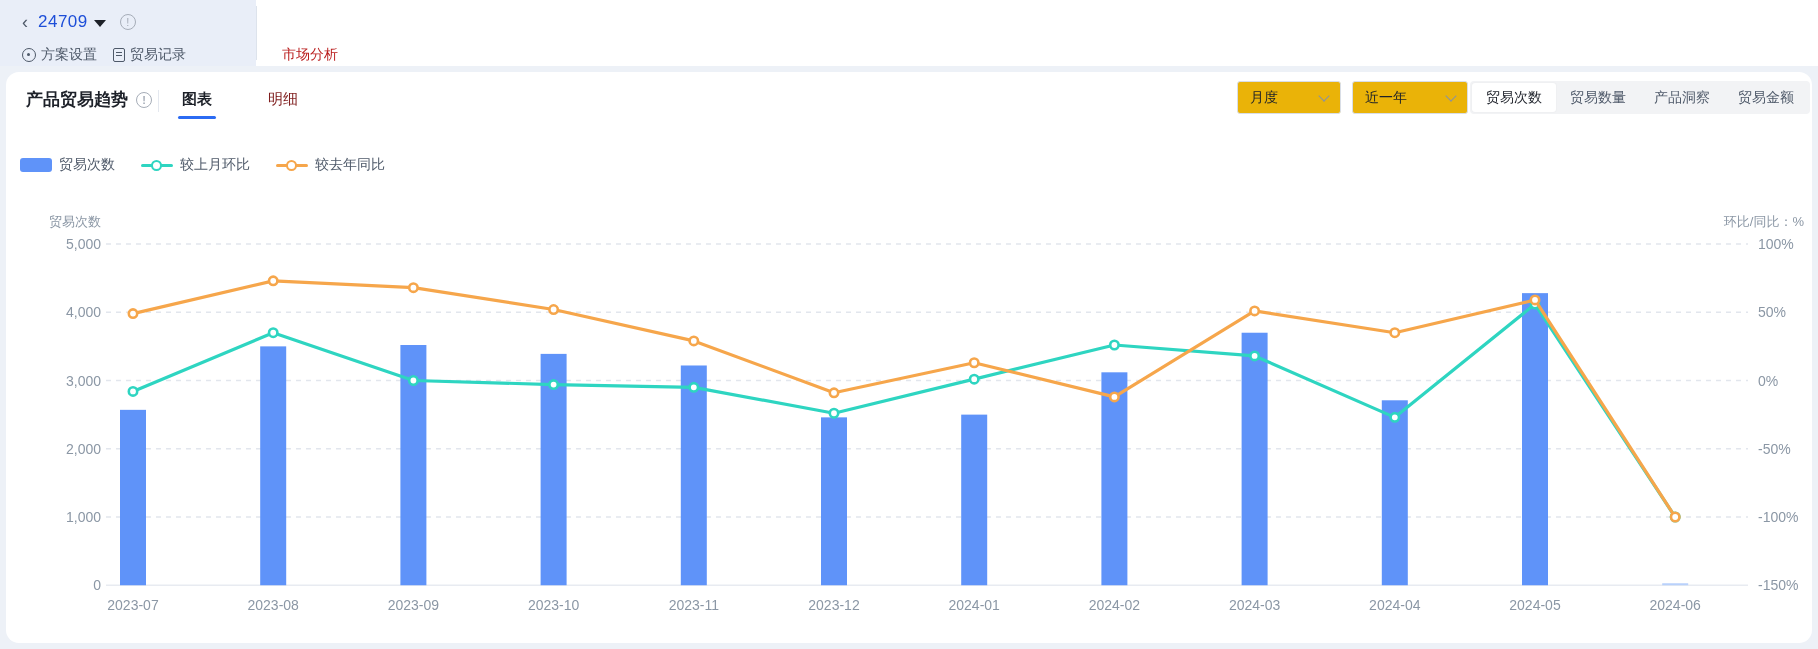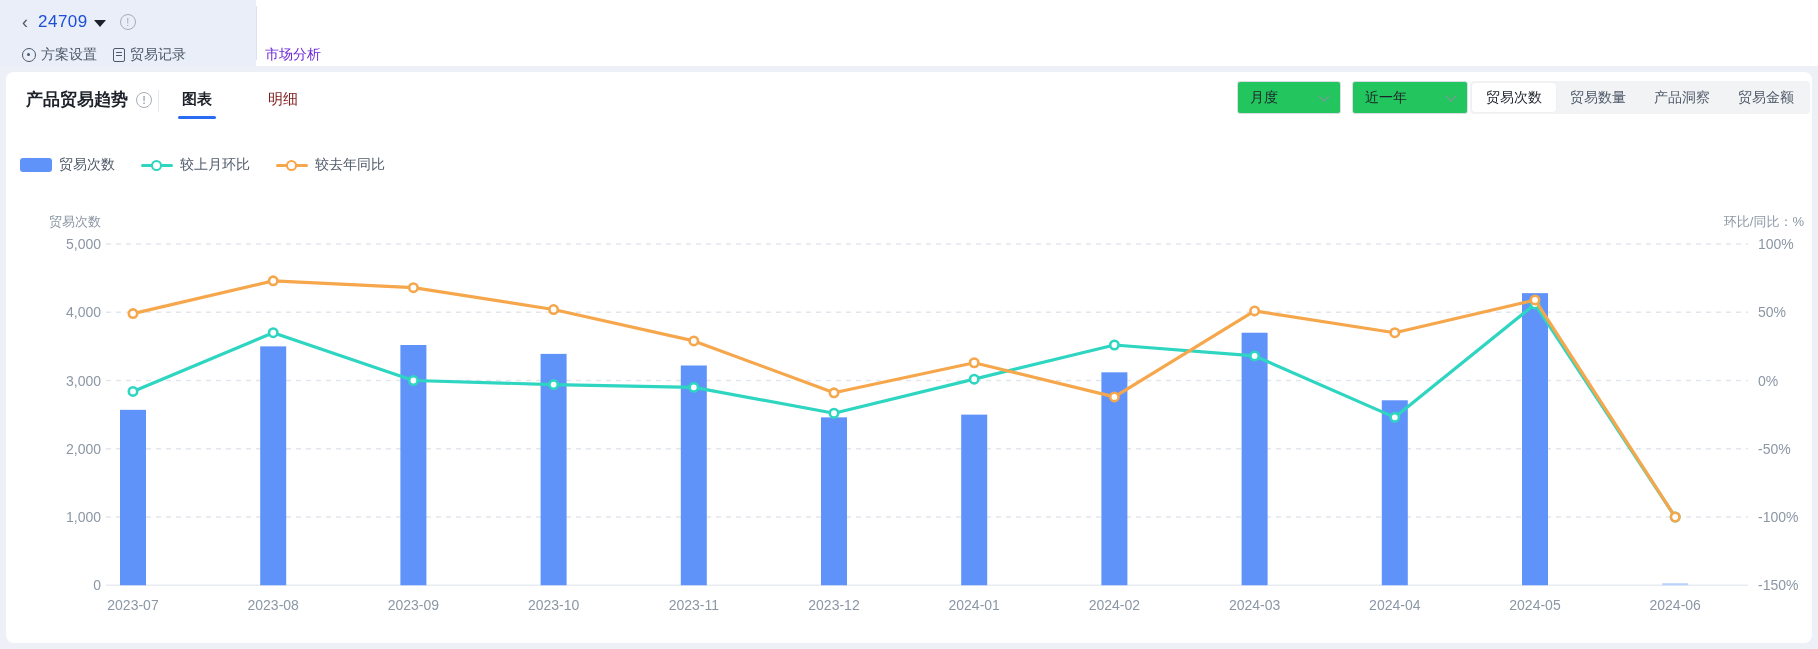--- a/index.html
+++ b/index.html
@@ -24,37 +24,37 @@
     background:#4e5969; border-radius:50%; }
   .ico-doc { width:12px; height:14px; border:1.4px solid #4e5969; border-radius:2px; position:relative; }
   .ico-doc::after { content:""; position:absolute; left:2px; top:3px; width:6px; height:1.4px;
     background:#4e5969; box-shadow:0 3px 0 #4e5969; }
   .tb-divider { position:absolute; left:256px; top:6px; width:1px; height:54px; background:#dde3ec; }
   .tabs { position:absolute; left:280px; top:8px; display:flex; gap:32px; font-size:15px; color:#1d2129; }
   .tab { padding:2px 2px 12px; cursor:pointer; position:relative; }
   .tab.active { font-weight:700; }
   .tab.active::after { content:""; position:absolute; left:2px; right:2px; bottom:2px; height:3px;
     background:#2b6bf3; border-radius:2px; }
-  .subtab { position:absolute; left:265px; top:46px; font-size:14px; color:#6d28d9; cursor:pointer; }
+  .subtab { position:absolute; left:282px; top:46px; font-size:14px; color:#b91c1c; cursor:pointer; }
 
   
   .card { position:absolute; left:6px; top:72px; width:1806px; height:571px; background:#ffffff;
-    border-radius:8px; }
+    border-radius:13px; }
   .card-title { position:absolute; left:20px; top:16px; font-size:17px; font-weight:700; color:#1d2129;
     display:flex; align-items:center; gap:6px; }
   .card-title .info-circ { margin-left:2px; }
   .ct-divider { position:absolute; left:152px; top:18px; width:1px; height:22px; background:#e4e8ef; }
   .view-tabs { position:absolute; left:172px; top:14px; display:flex; gap:48px; font-size:15px; }
   .vtab { padding:4px 4px 14px; color:#7f1d1d; cursor:pointer; position:relative; }
   .vtab.active { color:#1d2129; font-weight:700; }
   .vtab.active::after { content:""; position:absolute; left:0; right:0; bottom:4px; height:3px;
     background:#2b6bf3; border-radius:2px; }
 
   .select { position:absolute; top:9px; height:33px; border:1px solid #d9dee6; border-radius:3px;
-    background:#22c55e; display:flex; align-items:center; justify-content:space-between;
+    background:#eab308; display:flex; align-items:center; justify-content:space-between;
     padding:0 12px; font-size:14px; color:#1d2129; cursor:pointer; }
   .sel-monthly { left:1231px; width:104px; }
   .sel-range  { left:1346px; width:116px; }
   .chev { width:8px; height:8px; border-right:1.5px solid #8a93a0; border-bottom:1.5px solid #8a93a0;
     transform:rotate(45deg); margin-top:-4px; }
 
   .btn-group { position:absolute; left:1464px; top:9px; height:33px; background:#f2f3f5;
     border-radius:4px; display:flex; align-items:center; padding:2px; }
   .bg-btn { height:29px; padding:0 14px; display:flex; align-items:center; font-size:14px;
     color:#4e5969; cursor:pointer; border-radius:3px; white-space:nowrap; }

